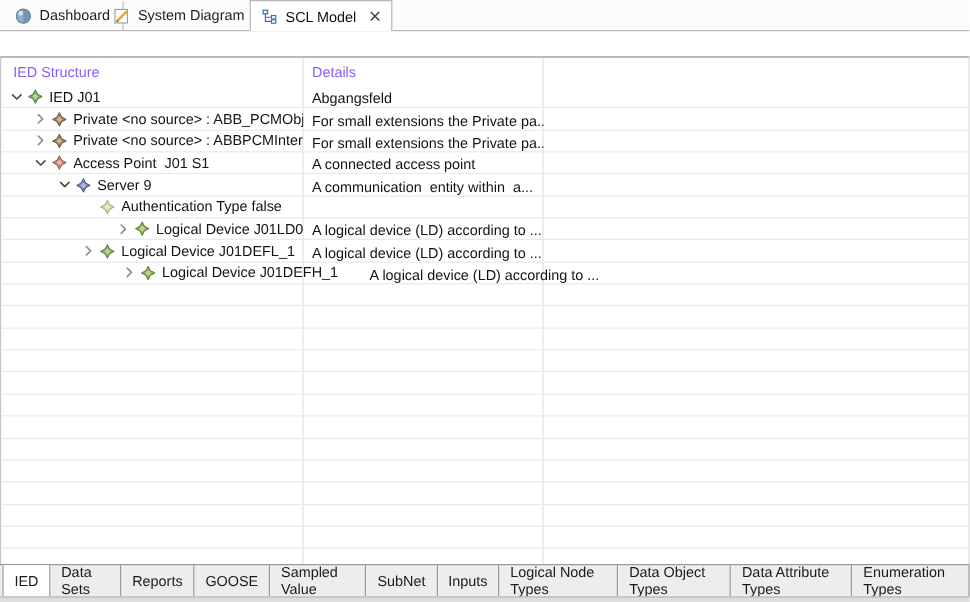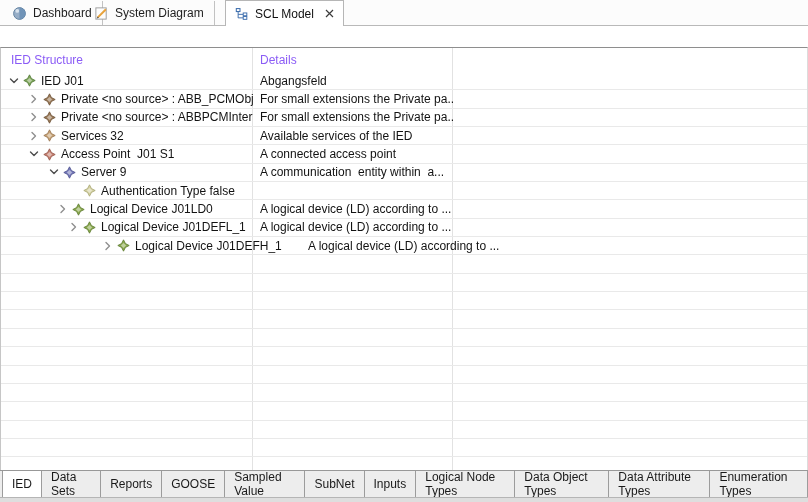--- a/index.html
+++ b/index.html
@@ -18,21 +18,21 @@
   .tabbar-line { position: absolute; left: 0; right: 0; top: 25px; height: 1px; background: #b9b9b9; z-index: 1; }
   .etab {
     position: absolute; top: 1px; height: 24px;
     display: flex; align-items: center; gap: 6px;
     padding: 0 10px; font-size: 12px; color: #1e1e1e;
     border-right: 1px solid #c2c2c2; background: transparent; cursor: default;
   }
   .etab1 { left: 2px; }
   .etab2 { left: 84px; }
   .etab-active {
-    position: absolute; left: 225px; top: 0; height: 26px; z-index: 2;
+    position: absolute; left: 208px; top: 0; height: 26px; z-index: 2;
     display: flex; align-items: center; gap: 6px;
     padding: 0 9px; font-size: 12px; color: #111;
     background: #ffffff; border: 1px solid #b6b6b6; border-bottom: none; cursor: default;
   }
   .closex { margin-left: 5px; }
 
   
   .table-area {
     position: absolute; top: 47px; left: 0; width: 808px; height: 423px;
     border-top: 1px solid #8e8e8e;
@@ -40,21 +40,21 @@
     border-right: 1px solid #dcdcdc;
     overflow: hidden; background: #fff;
   }
   .vline { position: absolute; top: 0; bottom: 0; width: 1px; background: #e2e2e2; z-index: 0; }
   .vline.v1 { left: 251px; }
   .vline.v2 { left: 451px; }
   .thead { display: flex; height: 24px; align-items: center; font-size: 12px; color: #8b5cf6; position: relative; z-index: 1; }
   .th1 { width: 252px; padding-left: 10px; }
   .th2 { width: 200px; padding-left: 7px; }
   .trow {
-    display: flex; height: 18.35px; align-items: center;
+    display: flex; height: 18.35px; align-items: flex-end;
     border-bottom: 1px solid #e9e9e9;
     font-size: 12px; color: #131313; position: relative; z-index: 1; white-space: pre;
   }
   .tcell1 { width: 252px; overflow: hidden; display: flex; align-items: center; height: 100%; }
   .tcell2 { width: 200px; padding-left: 7px; overflow: hidden; }
   .chev { flex: 0 0 12px; width: 12px; height: 12px; margin-right: 3px; }
   .dicon { flex: 0 0 13px; width: 13px; height: 13px; margin-right: 5px; }
   .tlabel { overflow: hidden; }
 
   
@@ -151,33 +151,20 @@
       </svg>
       <svg class="dicon" viewBox="0 0 16 16">
         <polygon class="outer" points="8,1 10.4,5.6 15,8 10.4,10.4 8,15 5.6,10.4 1,8 5.6,5.6" stroke-width="1" stroke-linejoin="round" fill="#9b7a58" stroke="#6e5237"></polygon>
         <polygon class="inner" points="8,4.8 9.6,6.4 11.2,8 9.6,9.6 8,11.2 6.4,9.6 4.8,8 6.4,6.4" fill="#ffffff" opacity="0.45"></polygon>
       </svg>
       <span class="tlabel">Private &lt;no source&gt; : ABBPCMInterr</span>
     </div>
     <div class="tcell2">For small extensions the Private pa...</div>
   </div>
 
-  <div class="trow">
-    <div class="tcell1" style="padding-left: 27px;">
-      <svg class="chev" viewBox="0 0 12 12">
-        <polyline fill="none" stroke-width="1.4" stroke-linecap="round" stroke-linejoin="round" points="4,2.5 7.5,6 4,9.5" stroke="#8f8f8f"></polyline>
-      </svg>
-      <svg class="dicon" viewBox="0 0 16 16">
-        <polygon class="outer" points="8,1 10.4,5.6 15,8 10.4,10.4 8,15 5.6,10.4 1,8 5.6,5.6" stroke-width="1" stroke-linejoin="round" fill="#c7a478" stroke="#997550"></polygon>
-        <polygon class="inner" points="8,4.8 9.6,6.4 11.2,8 9.6,9.6 8,11.2 6.4,9.6 4.8,8 6.4,6.4" fill="#ffffff" opacity="0.45"></polygon>
-      </svg>
-      <span class="tlabel">Services 32</span>
-    </div>
-    <div class="tcell2">Available services of the IED</div>
-  </div>
 
   <div class="trow">
     <div class="tcell1" style="padding-left: 27px;">
       <svg class="chev" viewBox="0 0 12 12">
         <polyline fill="none" stroke-width="1.4" stroke-linecap="round" stroke-linejoin="round" points="2.5,4 6,7.5 9.5,4" stroke="#4d4d4d"></polyline>
       </svg>
       <svg class="dicon" viewBox="0 0 16 16">
         <polygon class="outer" points="8,1 10.4,5.6 15,8 10.4,10.4 8,15 5.6,10.4 1,8 5.6,5.6" stroke-width="1" stroke-linejoin="round" fill="#c58172" stroke="#95564a"></polygon>
         <polygon class="inner" points="8,4.8 9.6,6.4 11.2,8 9.6,9.6 8,11.2 6.4,9.6 4.8,8 6.4,6.4" fill="#ffffff" opacity="0.45"></polygon>
       </svg>
@@ -208,21 +195,21 @@
       <svg class="dicon" viewBox="0 0 16 16">
         <polygon class="outer" points="8,1 10.4,5.6 15,8 10.4,10.4 8,15 5.6,10.4 1,8 5.6,5.6" stroke-width="1" stroke-linejoin="round" fill="#d4d1a3" stroke="#a9a673"></polygon>
         <polygon class="inner" points="8,4.8 9.6,6.4 11.2,8 9.6,9.6 8,11.2 6.4,9.6 4.8,8 6.4,6.4" fill="#ffffff" opacity="0.45"></polygon>
       </svg>
       <span class="tlabel">Authentication Type false</span>
     </div>
     <div class="tcell2"></div>
   </div>
 
   <div class="trow">
-    <div class="tcell1" style="padding-left: 56px;">
+    <div class="tcell1" style="padding-left: 96px;">
       <svg class="chev" viewBox="0 0 12 12">
         <polyline fill="none" stroke-width="1.4" stroke-linecap="round" stroke-linejoin="round" points="4,2.5 7.5,6 4,9.5" stroke="#8f8f8f"></polyline>
       </svg>
       <svg class="dicon" viewBox="0 0 16 16">
         <polygon class="outer" points="8,1 10.4,5.6 15,8 10.4,10.4 8,15 5.6,10.4 1,8 5.6,5.6" stroke-width="1" stroke-linejoin="round" fill="#8ba94f" stroke="#5f7c33"></polygon>
         <polygon class="inner" points="8,4.8 9.6,6.4 11.2,8 9.6,9.6 8,11.2 6.4,9.6 4.8,8 6.4,6.4" fill="#ffffff" opacity="0.45"></polygon>
       </svg>
       <span class="tlabel">Logical Device J01LD0</span>
     </div>
     <div class="tcell2">A logical device (LD) according to ...</div>

